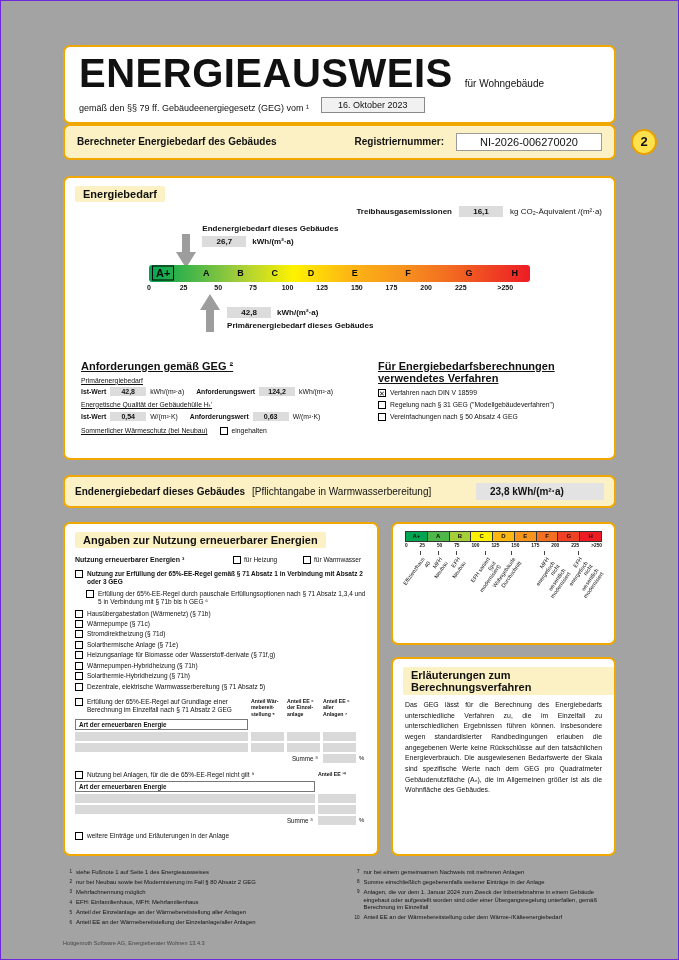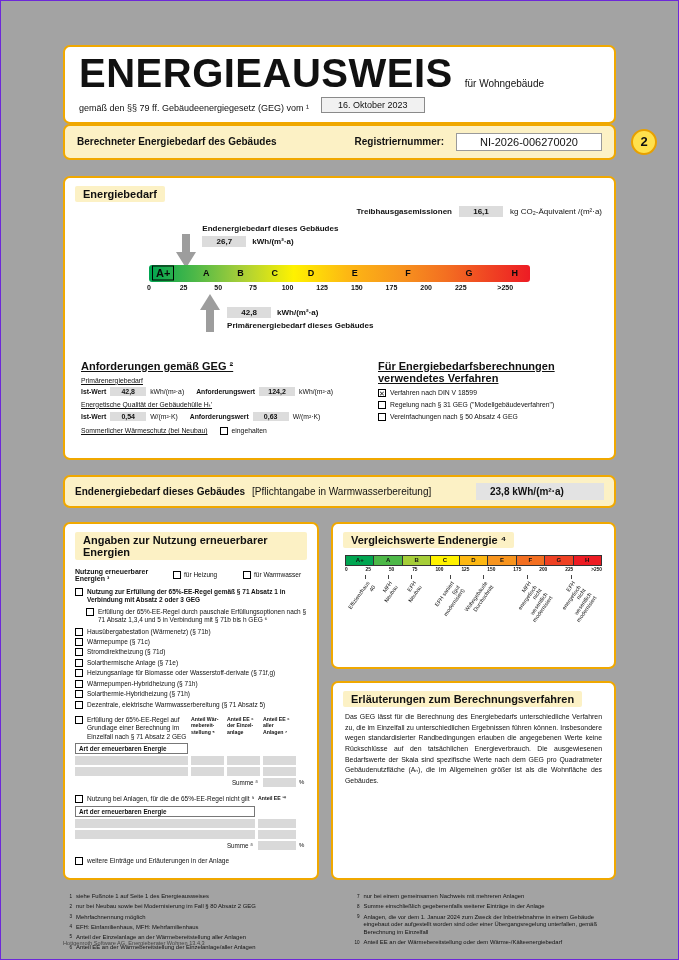--- a/index.html
+++ b/index.html
@@ -52,21 +52,21 @@
   .rq-title{font-weight:bold;text-decoration:underline;font-size:11px;margin-bottom:5px}
   .rq-sub{text-decoration:underline;margin:5px 0 3px}
   .rq-line{display:flex;align-items:center;gap:4px;margin:3px 0;flex-wrap:nowrap}
   .sp{margin-left:8px}
   .m-line{display:flex;gap:4px;margin:4px 0;align-items:flex-start;line-height:1.2}
   
   .end-bar{margin-top:15px;display:flex;align-items:center;gap:7px;padding:6px 10px;font-size:10px}
   .end-val{margin-left:auto;background:#E3E3E3;padding:3px 14px;font-size:10px;font-weight:bold;min-width:128px;text-align:left}
   
   .cols{display:flex;gap:12px;margin-top:14px;align-items:stretch}
-  .left-col{width:256px;flex:none}
+  .left-col{width:316px;flex:none}
   .right-col{flex:1;display:flex;flex-direction:column;gap:12px}
   .rn-box{padding:0 10px 10px}
   .rn-box .chip{margin-left:0}
   .rn-head{display:flex;align-items:center;gap:6px;margin:8px 0 6px;font-size:6.5px}
   .grow1{flex:1}
   .f7{font-size:7px}
   .cbg{display:flex;align-items:center;gap:3px;width:64px;flex:none}
   .cb-item{display:flex;gap:4px;align-items:flex-start;margin:3px 0;font-size:6.5px;line-height:1.3}
   .ind1{margin-left:11px}
   .ind2{margin-left:22px}
@@ -378,21 +378,20 @@
 
       <div class="cb-item" style="margin-top:7px">
         <span class="cb"></span>
         <span>weitere Einträge und Erläuterungen in der Anlage</span>
       </div>
     </div>
 
     <div class="right-col">
 
       <div class="obox">
-        <span class="chip">Vergleichswerte Endenergie ⁴</span>
         <div class="cmp-scale">
           <div class="cmp-cells">
             <div class="cmp-cell c0">A+</div>
             <div class="cmp-cell c1">A</div>
             <div class="cmp-cell c2">B</div>
             <div class="cmp-cell c3">C</div>
             <div class="cmp-cell c4">D</div>
             <div class="cmp-cell c5">E</div>
             <div class="cmp-cell c6">F</div>
             <div class="cmp-cell c7">G</div>

